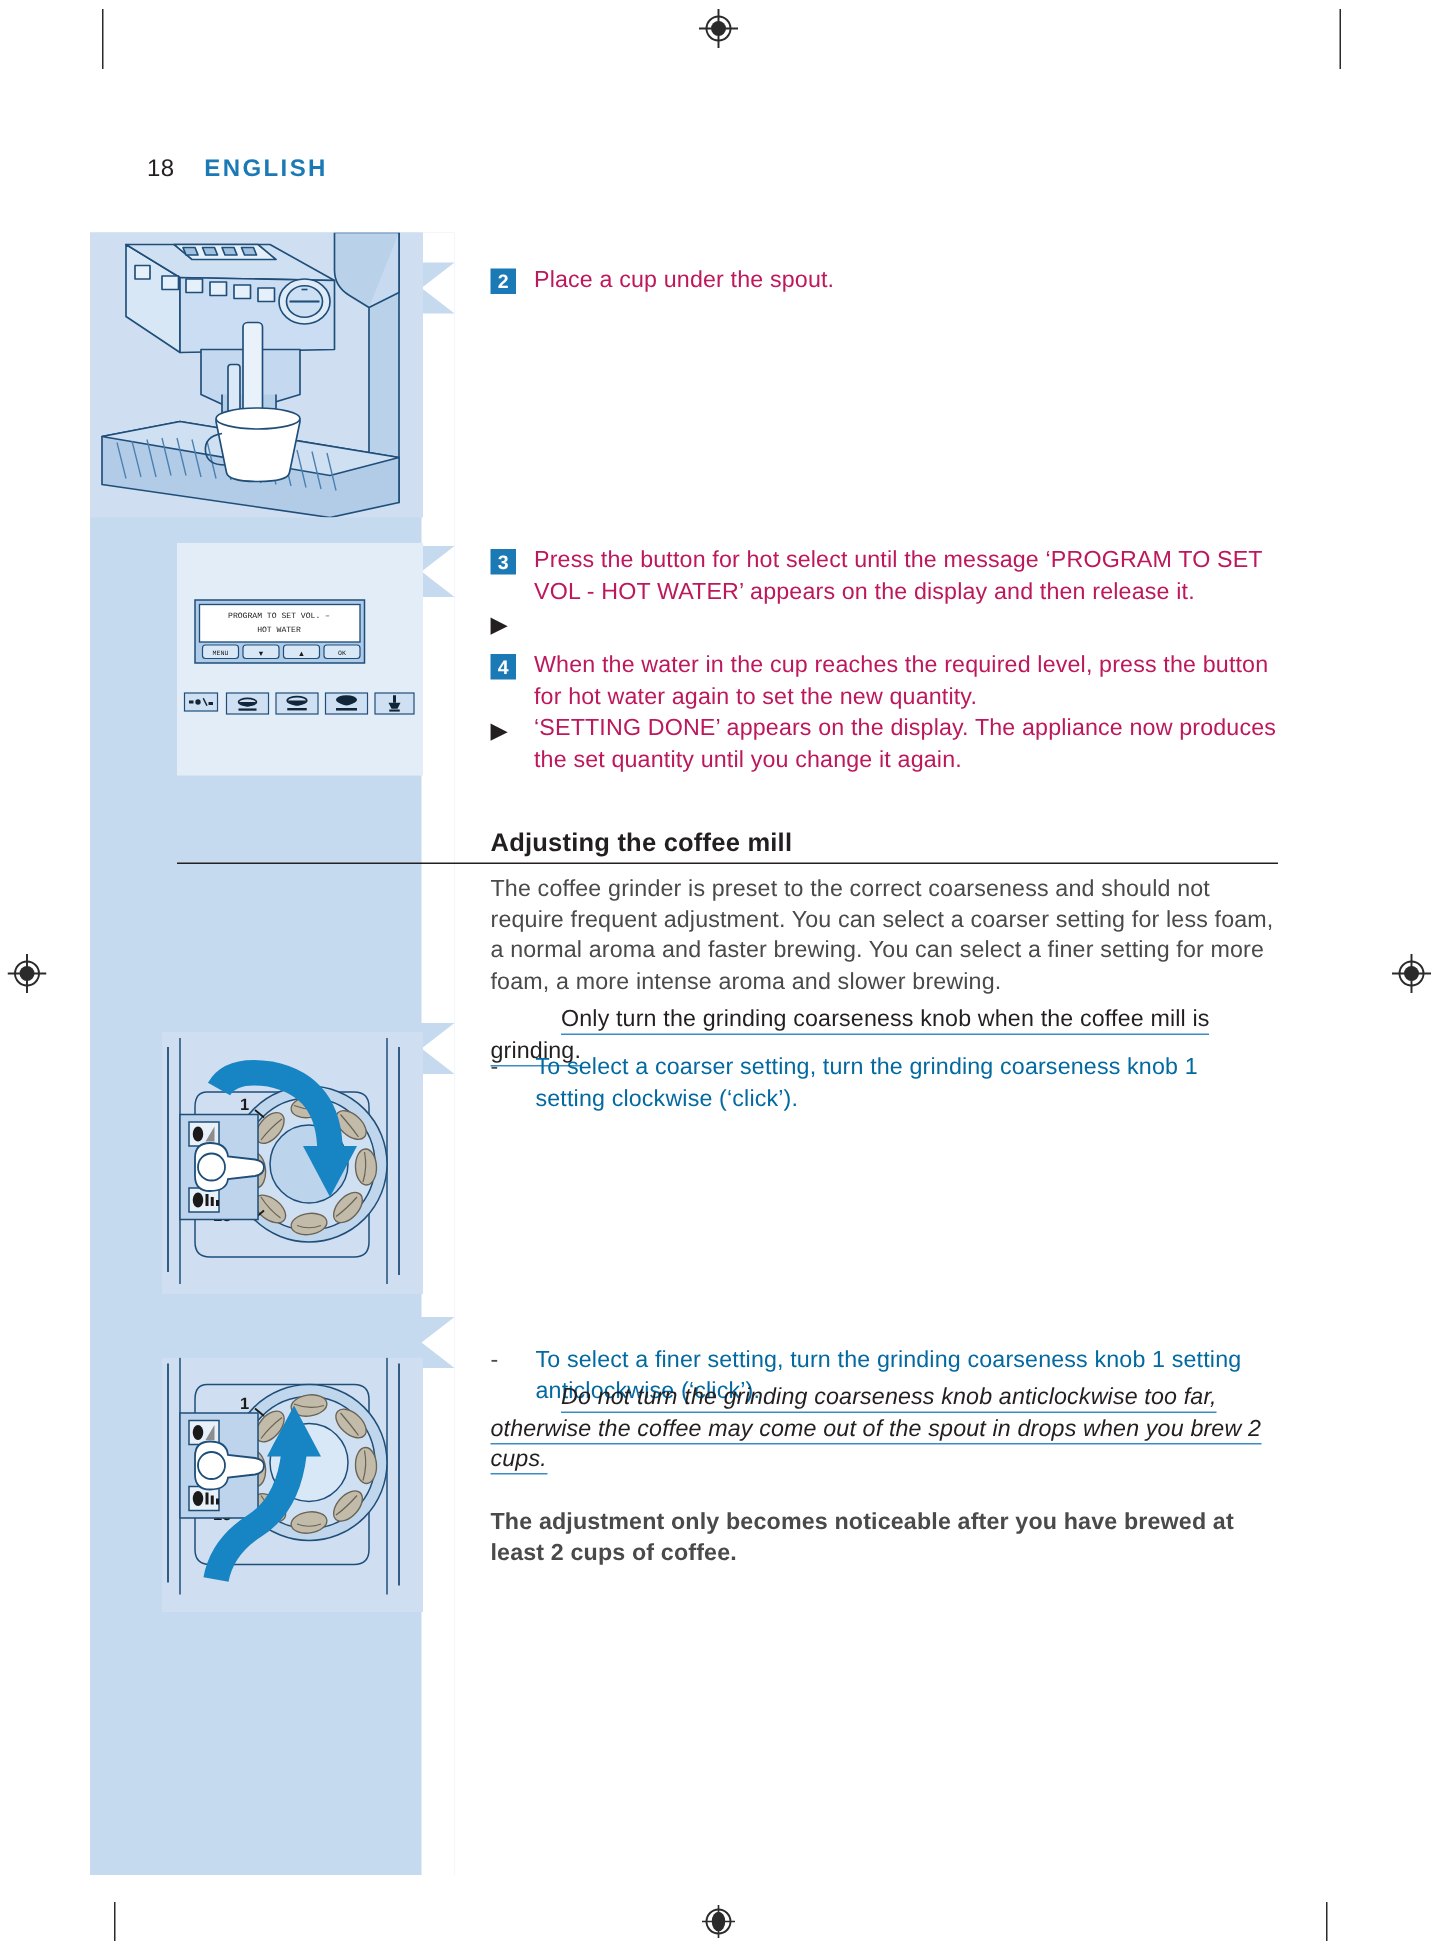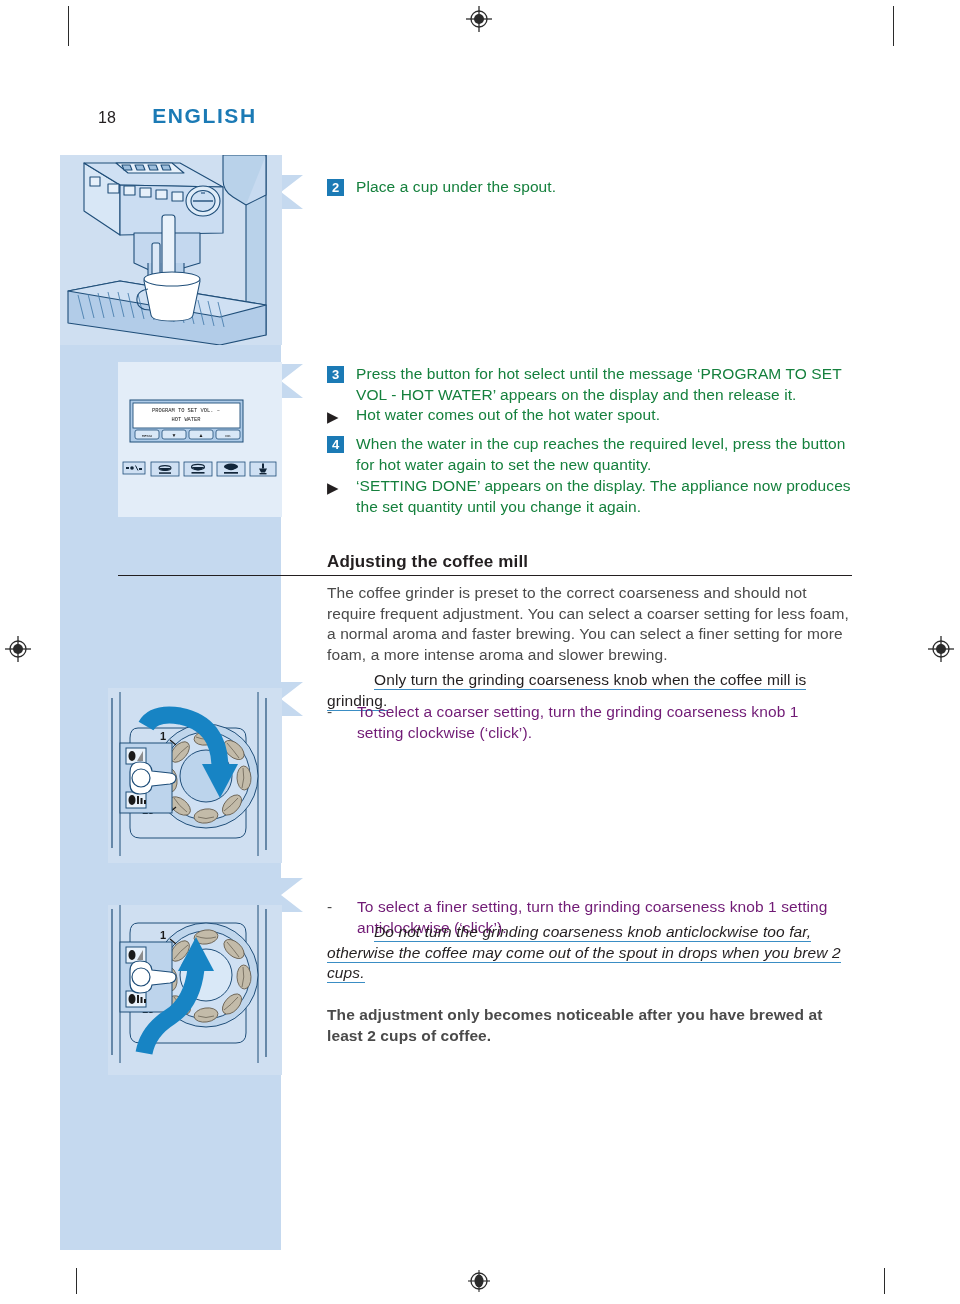--- a/index.html
+++ b/index.html
@@ -28,30 +28,30 @@
     background: #2b2b2b;
   }
 
   
   .page-header {
     position: absolute;
     left: 98px;
     top: 104px;
     display: flex;
     align-items: baseline;
-    gap: 36px;
+    gap: 20px;
   }
   .page-number {
     font-size: 16px;
     color: #231f20;
     font-weight: 400;
     letter-spacing: .2px;
   }
   .page-lang {
-    font-size: 21px;
+    font-size: 16px;
     font-weight: bold;
     color: #1b7ab5;
     letter-spacing: 1.6px;
   }
 
   
   .illu-band {
     position: absolute;
     left: 60px;
     top: 155px;
@@ -128,21 +128,21 @@
     margin-right: 12px;
     margin-top: 3px;
     color: #231f20;
     font-size: 15px;
     line-height: 17px;
     text-align: left;
   }
   .step-text {
     font-size: 15.5px;
     line-height: 20.5px;
-    color: #15803d;
+    color: #be185d;
     letter-spacing: 0.1px;
   }
 
   .section-title {
     position: absolute;
     left: 327px;
     font-size: 17px;
     font-weight: bold;
     color: #231f20;
     letter-spacing: .15px;
@@ -182,21 +182,21 @@
   }
   .dash {
     flex: 0 0 30px;
     font-size: 15.5px;
     line-height: 20.5px;
     color: #4a4a4a;
   }
   .dash-text {
     font-size: 15.5px;
     line-height: 20.5px;
-    color: #701a75;
+    color: #0369a1;
     letter-spacing: .1px;
   }
 
   
   .footer-line {
     position: absolute;
     background: #2b2b2b;
     width: 1px;
   }
   .footer-text {
@@ -544,21 +544,20 @@
   <span class="step-text">Place a cup under the spout.</span>
 </div>
 
 <div class="step" style="left:327px; top:364px; width:530px;">
   <span class="marker">3</span>
   <span class="step-text">Press the button for hot select until the message ‘PROGRAM TO SET VOL - HOT WATER’ appears on the display and then release it.</span>
 </div>
 
 <div class="step" style="left:327px; top:405px; width:530px;">
   <span class="bullet-tri">▶</span>
-  <span class="step-text">Hot water comes out of the hot water spout.</span>
 </div>
 
 <div class="step" style="left:327px; top:434px; width:520px;">
   <span class="marker">4</span>
   <span class="step-text">When the water in the cup reaches the required level, press the button for hot water again to set the new quantity.</span>
 </div>
 
 <div class="step" style="left:327px; top:476px; width:530px;">
   <span class="bullet-tri">▶</span>
   <span class="step-text">‘SETTING DONE’ appears on the display. The appliance now produces the set quantity until you change it again.</span>

